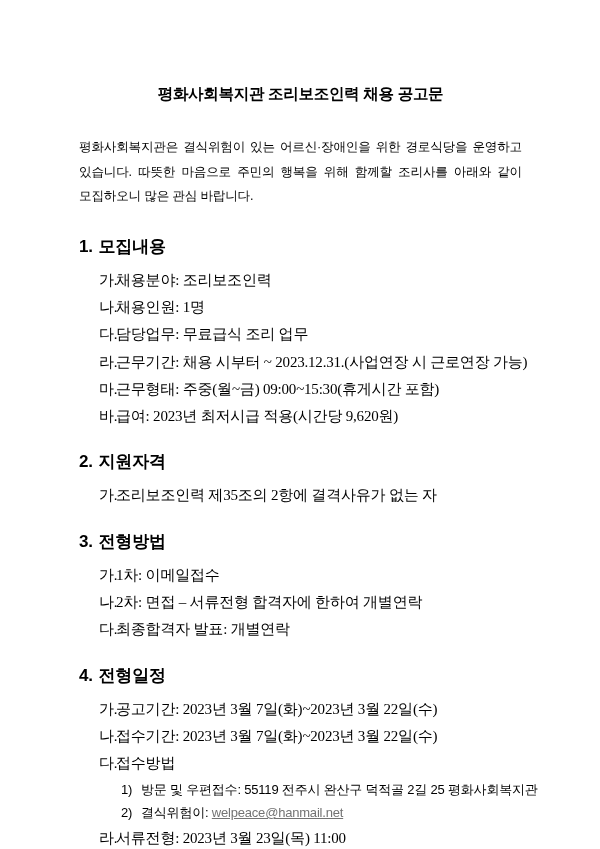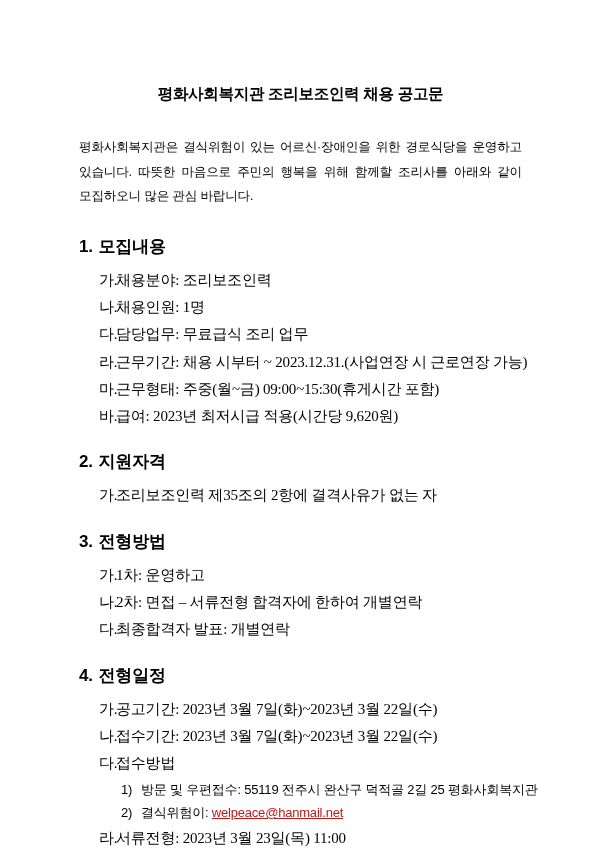--- a/index.html
+++ b/index.html
@@ -67,21 +67,21 @@
     line-height: 1.82;
     letter-spacing: -0.2px;
     padding-left: 42px;
     white-space: nowrap;
   }
   .subitem .marker {
     display: inline-block;
     width: 20px;
   }
   .email-link {
-    color: #b91c1c;
+    color: #737373;
     text-decoration: underline;
   }
 </style>
 </head>
 <body>
 
 <div class="page">
 
   <h1 class="doc-title">평화사회복지관 조리보조인력 채용 공고문</h1>
 
@@ -121,21 +121,21 @@
       <span class="marker">가.</span><span>조리보조인력 제35조의 2항에 결격사유가 없는 자</span>
     </div>
   </div>
 
   <div class="section">
     <div class="section-head">
       <span class="num">3.</span>
       <span>전형방법</span>
     </div>
     <div class="item">
-      <span class="marker">가.</span><span>1차: 운영하고</span>
+      <span class="marker">가.</span><span>1차: 이메일접수</span>
     </div>
     <div class="item">
       <span class="marker">나.</span><span>2차: 면접 – 서류전형 합격자에 한하여 개별연락</span>
     </div>
     <div class="item">
       <span class="marker">다.</span><span>최종합격자 발표: 개별연락</span>
     </div>
   </div>
 
   <div class="section">

